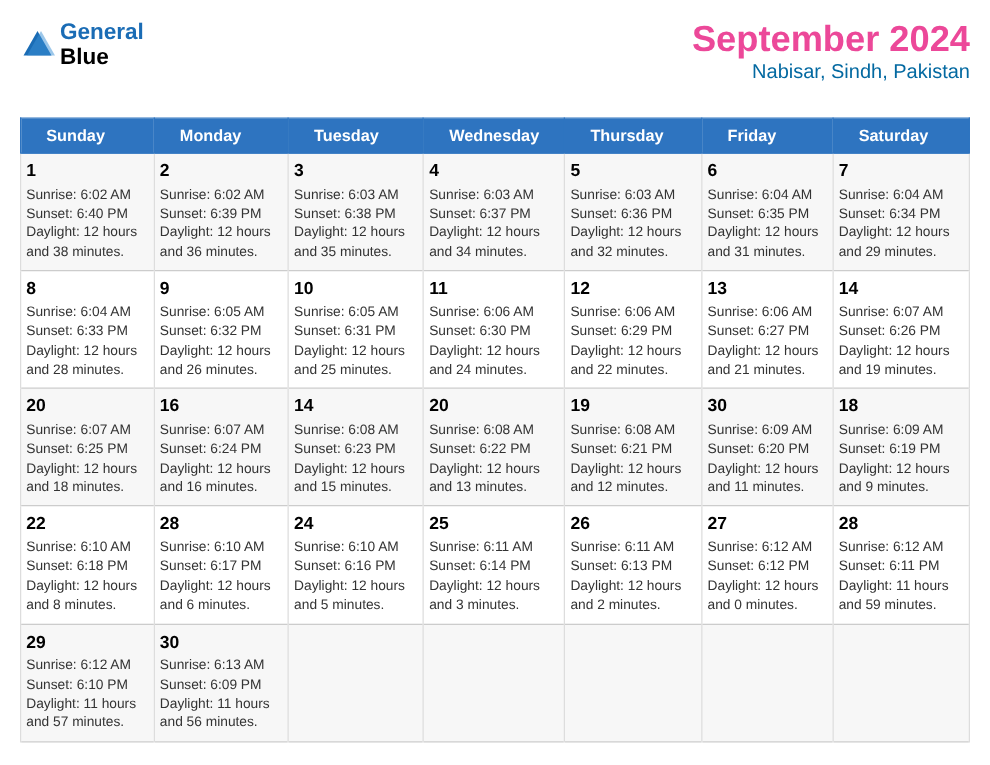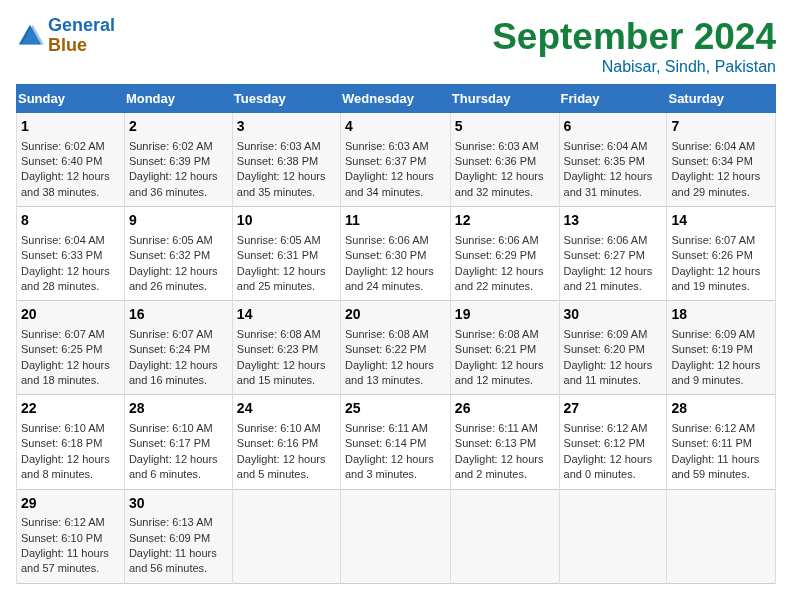--- a/index.html
+++ b/index.html
@@ -7,21 +7,21 @@
       font-family: Arial, sans-serif;
       background: #fff;
       width: 792px;
       min-height: 612px;
       padding: 16px;
     }
     .header {
       display: flex;
       justify-content: space-between;
       align-items: flex-start;
-      margin-bottom: 8px;
+      margin-bottom: 27px;
     }
     .logo {
       display: flex;
       align-items: center;
       gap: 4px;
     }
     .logo-text {
       font-size: 18px;
       font-weight: bold;
       color: #333;
@@ -31,40 +31,40 @@
       color: #1a6cb5;
     }
     .logo-icon {
       width: 28px;
       height: 28px;
     }
     .title-block {
       text-align: right;
     }
     .title-block h1 {
-      font-size: 37px;
+      font-size: 29px;
       font-weight: bold;
-      color: #15803d;
+      color: #ec4899;
     }
     .title-block h2 {
       font-size: 16px;
       font-weight: normal;
       color: #0369a1;
     }
     table {
       width: 100%;
       border-collapse: collapse;
       font-size: 11px;
     }
     thead tr {
       background: #2e74c0;
       color: #fff;
     }
     thead th {
-      padding: 6px 1px;
+      padding: 6px 20px;
       font-size: 13px;
       font-weight: bold;
       text-align: left;
       border: 1px solid #2e74c0;
     }
     tbody tr {
       border-bottom: 1px solid #ccc;
     }
     tbody td {
       vertical-align: top;
@@ -94,21 +94,21 @@
 <body>
 
 <div class="header">
   <div class="logo">
     <svg class="logo-icon" viewBox="0 0 40 40">
       <polygon points="20,4 36,32 4,32" fill="#1a6cb5"></polygon>
       <polygon points="24,4 40,32 8,32" fill="#3a8fd5" opacity="0.5"></polygon>
     </svg>
     <div class="logo-text">
       <span>General</span><br>
-      <span style="color:#a16207;">Blue</span>
+      <span style="color:#000000;">Blue</span>
     </div>
   </div>
   <div class="title-block">
     <h1>September 2024</h1>
     <h2>Nabisar, Sindh, Pakistan</h2>
   </div>
 </div>
 
 <table>
   <thead>

